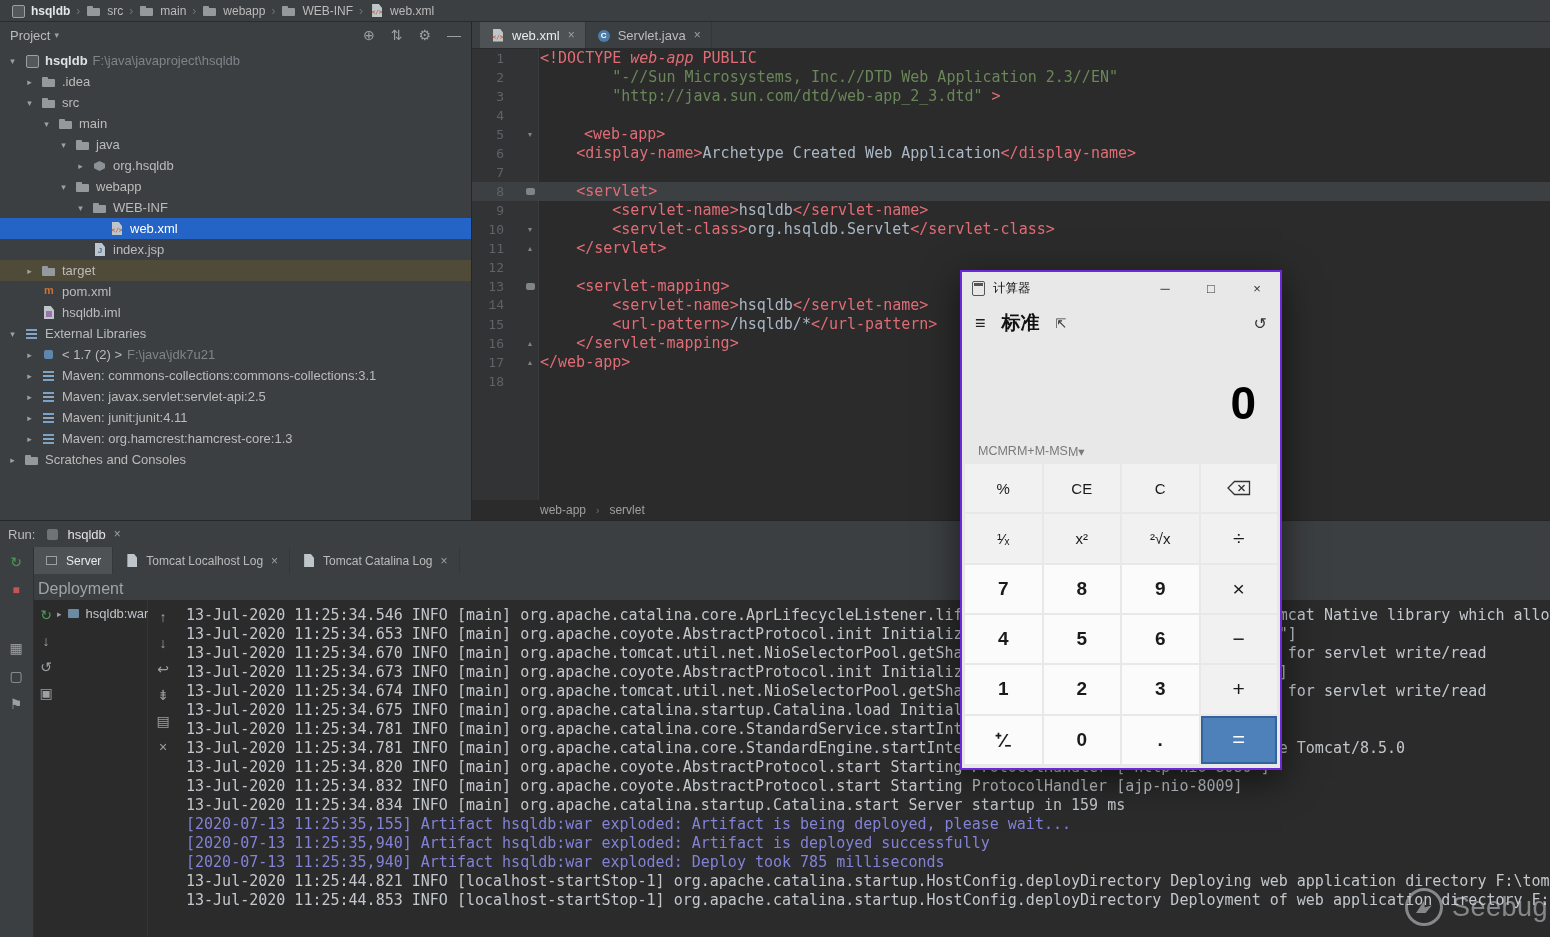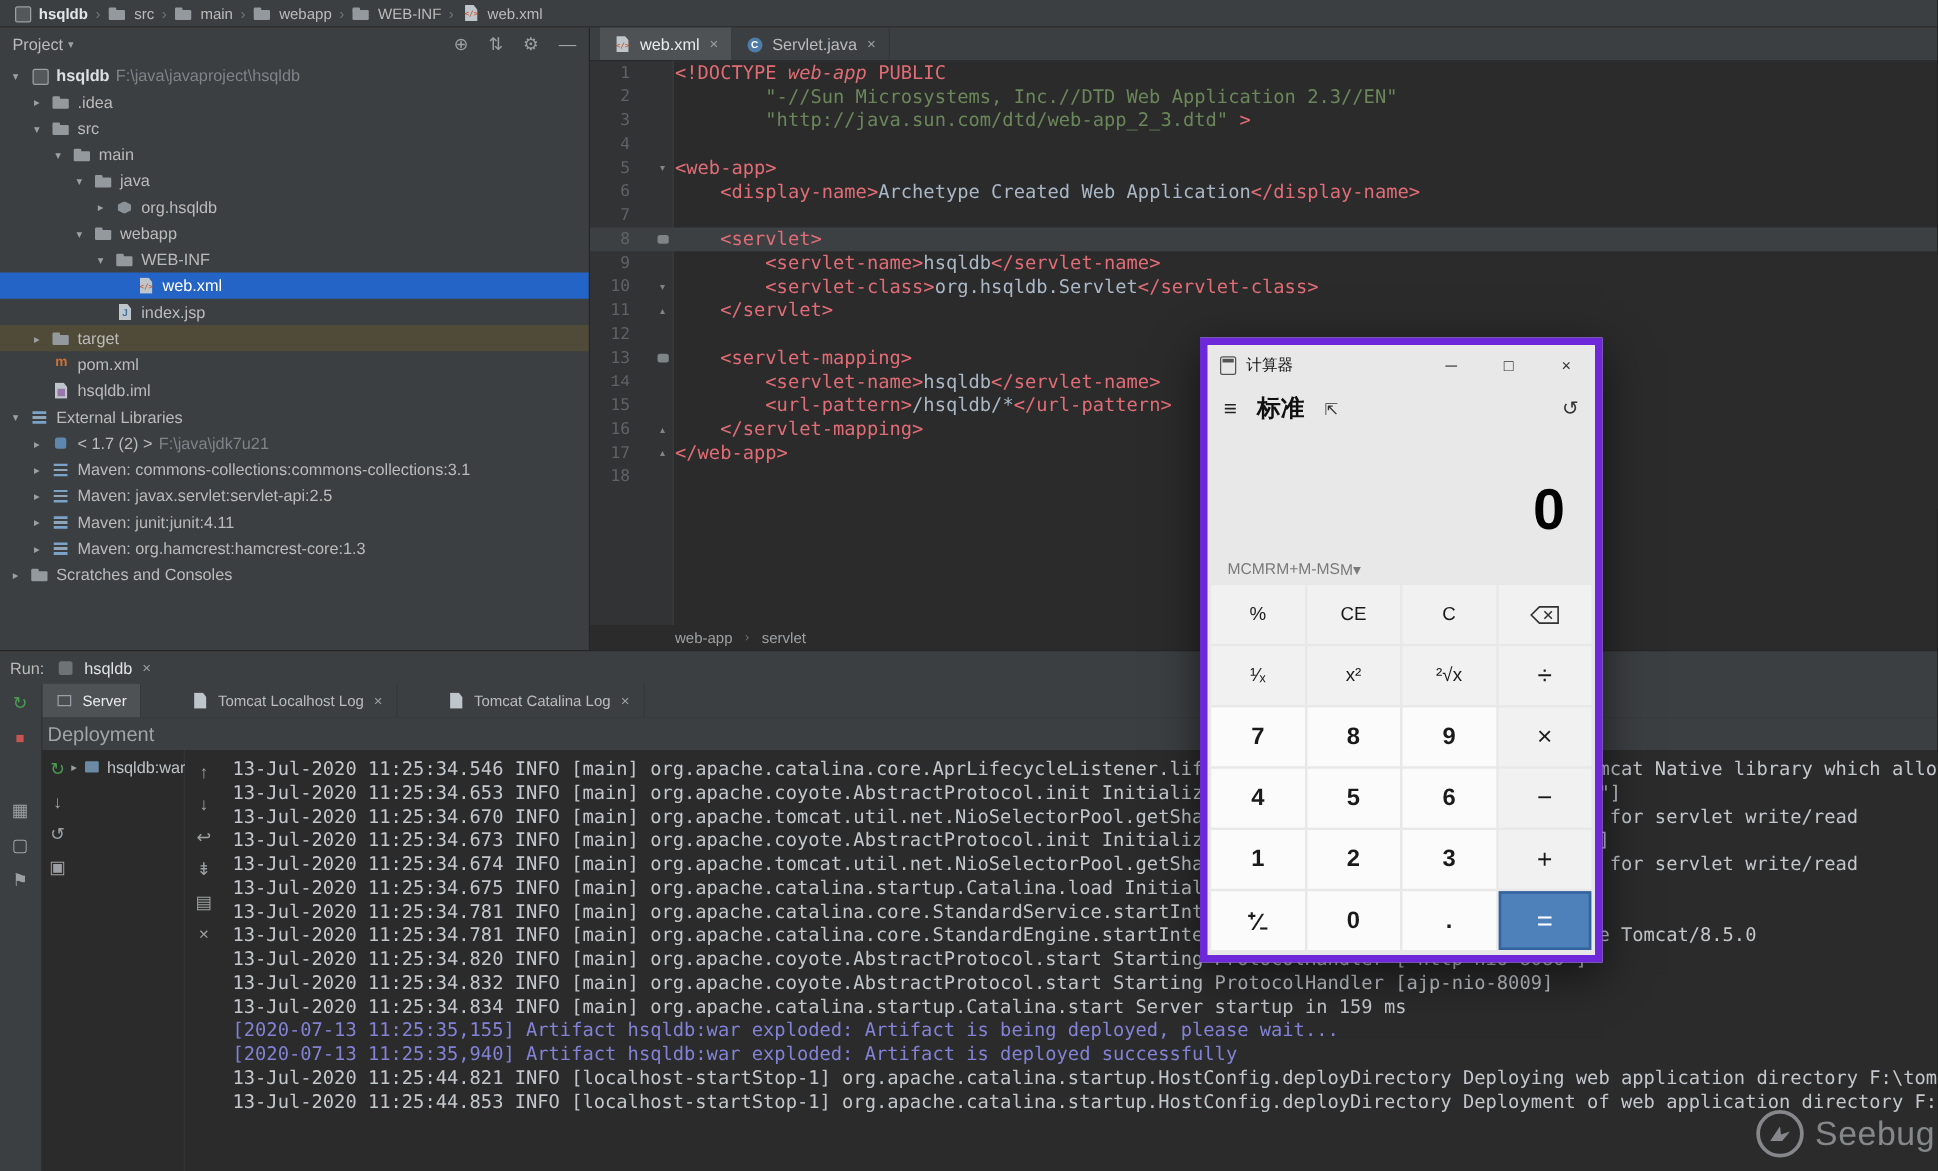--- a/index.html
+++ b/index.html
@@ -60,41 +60,41 @@
   .tk-t{color:#e06c75;}
   .tk-ti{color:#e06c75;font-style:italic;}
   .tk-s{color:#6a8759;}
   .tk-x{color:#a9b7c6;}
   #edcrumbs{position:absolute;left:68px;bottom:0;height:20px;display:flex;align-items:center;gap:10px;font-size:12px;color:#9da0a3;}
   #edcrumbs .csep{color:#6e7377;font-size:10px;}
   
   #run{position:absolute;left:0;top:520px;width:1550px;height:417px;background:#3c3f41;border-top:1px solid #242627;box-sizing:border-box;}
   .rrow1{height:26px;display:flex;align-items:center;gap:10px;padding-left:8px;font-size:13px;color:#bbbbbb;}
   .rtab{display:flex;align-items:center;gap:6px;color:#e0e2e4;}
-  .rrow2{position:absolute;left:33px;top:26px;right:0;height:27px;display:flex;border-bottom:1px solid #2e3032;gap:28px;}
+  .rrow2{position:absolute;left:33px;top:26px;right:0;height:27px;display:flex;border-bottom:1px solid #2e3032;}
   .stab{height:27px;display:flex;align-items:center;gap:6px;padding:0 11px;font-size:12px;color:#bbbbbb;border-right:1px solid #35383a;box-sizing:border-box;}
   .stab.act{background:#4e5254;color:#e8eaec;}
   .rrow3{position:absolute;left:33px;top:53px;right:0;height:26px;font-size:16px;color:#a0a4a8;background:#3c3f41;border-bottom:1px solid #2a2c2e;}
   .rrow3 .col1{position:absolute;left:5px;top:6px;}
   .rrow3 .col2{position:absolute;left:117px;top:6px;margin-top:33px;}
   #outer-tools{position:absolute;left:0;top:26px;width:33px;bottom:0;border-right:1px solid #2e3032;z-index:3;}
   .tool{position:absolute;left:7px;width:18px;height:18px;display:flex;align-items:center;justify-content:center;color:#9da0a3;font-size:14px;}
   .tool-rerun,.tool-update-app{color:#4a9b52;}
   .tool-stop{color:#c75450;font-size:12px;}
   #deploy-pane{position:absolute;left:33px;top:79px;width:115px;bottom:0;background:#2b2b2b;border-right:1px solid #323537;box-sizing:border-box;}
   #deploy-tree{position:absolute;left:24px;top:6px;display:flex;align-items:center;gap:4px;font-size:13px;color:#c0c4c8;white-space:nowrap;}
   #console-pane{position:absolute;left:148px;top:79px;right:0;bottom:0;background:#2b2b2b;}
   .clog{position:absolute;left:38px;top:6px;right:0;bottom:0;overflow:hidden;}
   .clogline{height:19px;font:15px/19px "DejaVu Sans Mono",monospace;white-space:pre;}
   .lg-log{color:#c3c7cc;}
   .lg-plain{color:#d8dade;}
   .lg-artifact{color:#8282d7;}
   
   #calc{position:absolute;left:960px;top:270px;width:322px;height:500px;background:#e8e8e8;
-        border:6px solid #6d28d9;box-sizing:border-box;box-shadow:0 10px 34px rgba(0,0,0,.55);
+        border:2px solid #6d28d9;box-sizing:border-box;box-shadow:0 10px 34px rgba(0,0,0,.55);
         z-index:50;color:#111;font-family:"Liberation Sans",sans-serif;}
   .ctitle{height:32px;display:flex;align-items:center;padding-left:10px;font-size:12.5px;gap:8px;}
   .calc-mini-icon{width:11px;height:13px;border:1px solid #555;border-radius:2px;position:relative;}
   .calc-mini-icon::before{content:"";position:absolute;left:1px;top:1px;right:1px;height:3px;background:#555;}
   .cwin{margin-left:auto;display:flex;height:32px;}
   .cwbtn{width:46px;display:flex;align-items:center;justify-content:center;font-size:13px;color:#333;}
   .cmenu{height:38px;display:flex;align-items:center;padding:0 13px;gap:16px;}
   .cham{font-size:18px;color:#222;}
   .cmode{font-size:19px;font-weight:700;}
   .cpin{font-size:13px;color:#333;}
@@ -315,21 +315,21 @@
           <span class="gico gico-foldend" style="top: 285px;">▴</span>
           <div class="lnum" style="top: 304px;">17</div>
           <span class="gico gico-foldend" style="top: 304px;">▴</span>
           <div class="lnum" style="top: 323px;">18</div>
         </div>
       <div id="code">
           <div class="cline" style="top: 0px;"><span class="tk-t">&lt;!DOCTYPE </span><span class="tk-ti">web-app</span><span class="tk-t"> PUBLIC</span></div>
           <div class="cline" style="top: 19px;"><span class="tk-s">        "-//Sun Microsystems, Inc.//DTD Web Application 2.3//EN"</span></div>
           <div class="cline" style="top: 38px;"><span class="tk-s">        "http://java.sun.com/dtd/web-app_2_3.dtd"</span><span class="tk-t"> &gt;</span></div>
           <div class="cline" style="top: 57px;"></div>
-          <div class="cline" style="top: 76px;"><span class="tk-t">&lt;web-app&gt;</span></div>
+          <div class="cline" style="top: 76px; padding-left: 44px;"><span class="tk-t">&lt;web-app&gt;</span></div>
           <div class="cline" style="top: 95px;"><span class="tk-x">    </span><span class="tk-t">&lt;display-name&gt;</span><span class="tk-x">Archetype Created Web Application</span><span class="tk-t">&lt;/display-name&gt;</span></div>
           <div class="cline" style="top: 114px;"></div>
           <div class="cline" style="top: 133px;"><span class="tk-x">    </span><span class="tk-t">&lt;servlet&gt;</span></div>
           <div class="cline" style="top: 152px;"><span class="tk-x">        </span><span class="tk-t">&lt;servlet-name&gt;</span><span class="tk-x">hsqldb</span><span class="tk-t">&lt;/servlet-name&gt;</span></div>
           <div class="cline" style="top: 171px;"><span class="tk-x">        </span><span class="tk-t">&lt;servlet-class&gt;</span><span class="tk-x">org.hsqldb.Servlet</span><span class="tk-t">&lt;/servlet-class&gt;</span></div>
           <div class="cline" style="top: 190px;"><span class="tk-x">    </span><span class="tk-t">&lt;/servlet&gt;</span></div>
           <div class="cline" style="top: 209px;"></div>
           <div class="cline" style="top: 228px;"><span class="tk-x">    </span><span class="tk-t">&lt;servlet-mapping&gt;</span></div>
           <div class="cline" style="top: 247px;"><span class="tk-x">        </span><span class="tk-t">&lt;servlet-name&gt;</span><span class="tk-x">hsqldb</span><span class="tk-t">&lt;/servlet-name&gt;</span></div>
           <div class="cline" style="top: 266px;"><span class="tk-x">        </span><span class="tk-t">&lt;url-pattern&gt;</span><span class="tk-x">/hsqldb/*</span><span class="tk-t">&lt;/url-pattern&gt;</span></div>
@@ -410,20 +410,21 @@
           <div class="clogline lg-log">13-Jul-2020 11:25:34.673 INFO [main] org.apache.coyote.AbstractProtocol.init Initializing ProtocolHandler ["ajp-nio-8009"]</div>
           <div class="clogline lg-log">13-Jul-2020 11:25:34.674 INFO [main] org.apache.tomcat.util.net.NioSelectorPool.getSharedSelector Using a shared selector for servlet write/read</div>
           <div class="clogline lg-log">13-Jul-2020 11:25:34.675 INFO [main] org.apache.catalina.startup.Catalina.load Initialization processed in 373 ms</div>
           <div class="clogline lg-log">13-Jul-2020 11:25:34.781 INFO [main] org.apache.catalina.core.StandardService.startInternal Starting service [Catalina]</div>
           <div class="clogline lg-log">13-Jul-2020 11:25:34.781 INFO [main] org.apache.catalina.core.StandardEngine.startInternal Starting Servlet Engine: Apache Tomcat/8.5.0</div>
           <div class="clogline lg-log">13-Jul-2020 11:25:34.820 INFO [main] org.apache.coyote.AbstractProtocol.start Starting ProtocolHandler ["http-nio-8080"]</div>
           <div class="clogline lg-log">13-Jul-2020 11:25:34.832 INFO [main] org.apache.coyote.AbstractProtocol.start Starting ProtocolHandler [ajp-nio-8009]</div>
           <div class="clogline lg-log">13-Jul-2020 11:25:34.834 INFO [main] org.apache.catalina.startup.Catalina.start Server startup in 159 ms</div>
           <div class="clogline lg-artifact">[2020-07-13 11:25:35,155] Artifact hsqldb:war exploded: Artifact is being deployed, please wait...</div>
           <div class="clogline lg-artifact">[2020-07-13 11:25:35,940] Artifact hsqldb:war exploded: Artifact is deployed successfully</div>
+          <div class="clogline lg-artifact">[2020-07-13 11:25:35,940] Artifact hsqldb:war exploded: Deploy took 785 milliseconds</div>
           <div class="clogline lg-log">13-Jul-2020 11:25:44.821 INFO [localhost-startStop-1] org.apache.catalina.startup.HostConfig.deployDirectory Deploying web application directory F:\tomcat</div>
           <div class="clogline lg-log">13-Jul-2020 11:25:44.853 INFO [localhost-startStop-1] org.apache.catalina.startup.HostConfig.deployDirectory Deployment of web application directory F:\tomcat</div>
         </div>
     </div>
   </div>
 
   <div id="calc">
     <div class="ctitle">
       <span class="calc-mini-icon"></span>
       <span>计算器</span>

